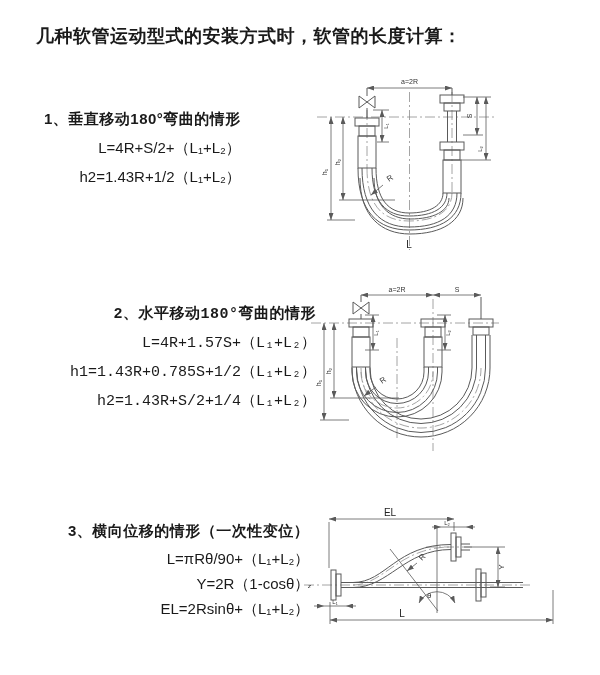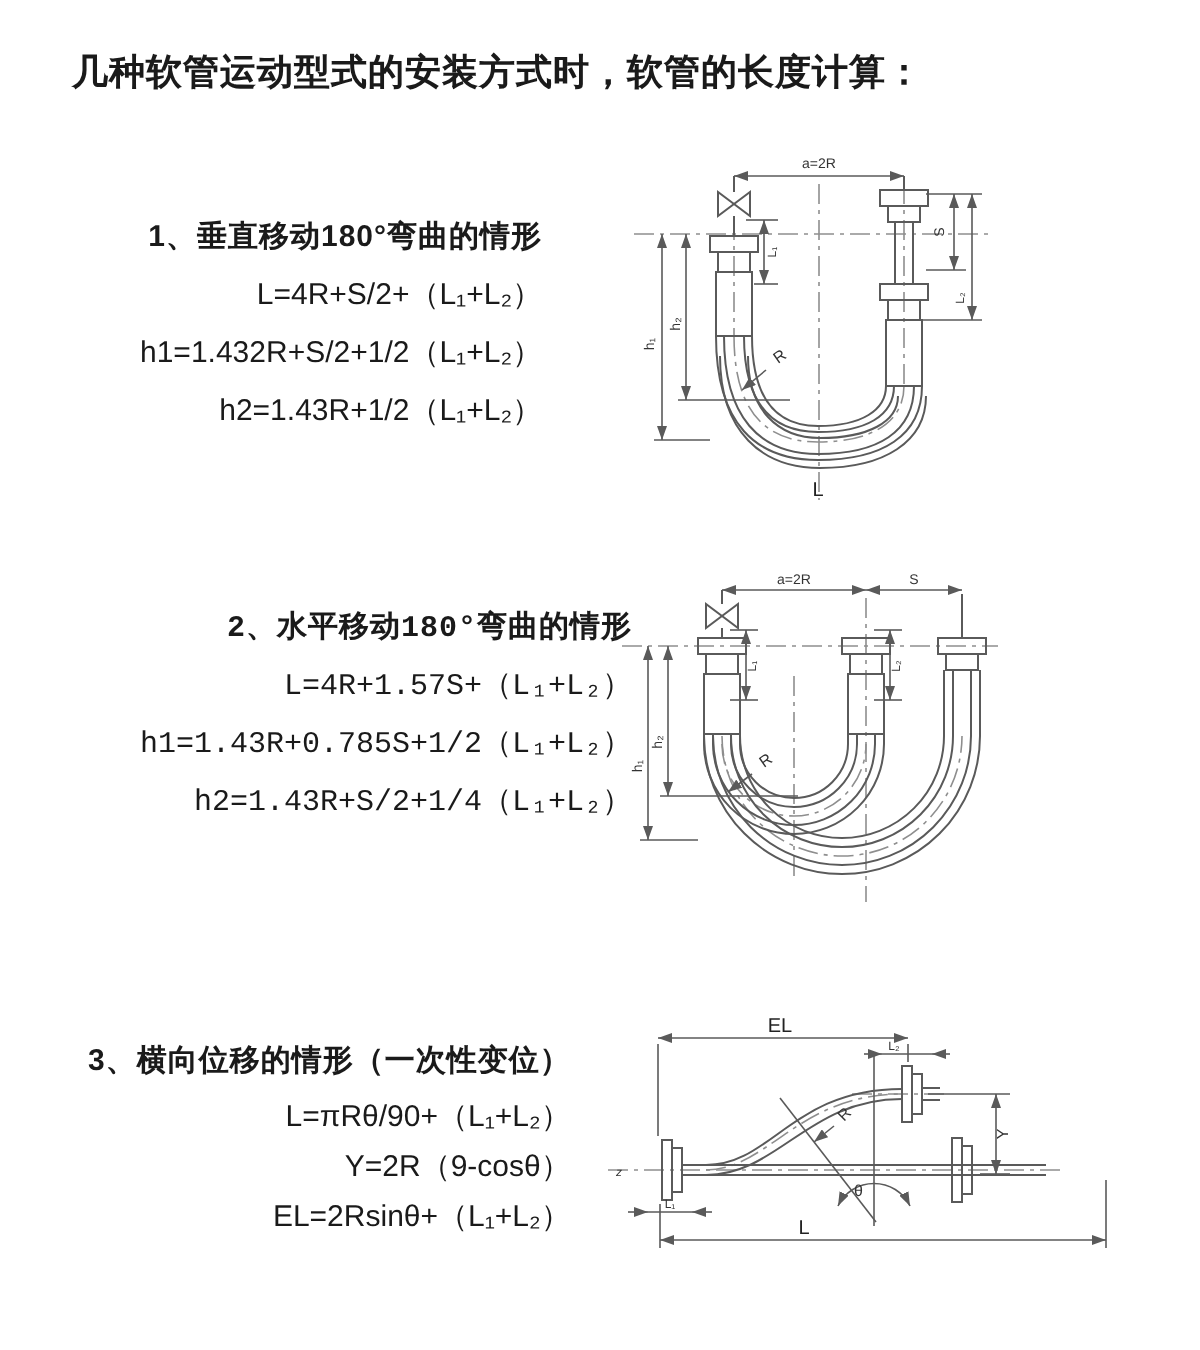--- a/index.html
+++ b/index.html
@@ -8,21 +8,21 @@
     font-family:"Liberation Sans","DejaVu Sans",sans-serif;color:#1a1a1a;overflow:hidden;
   }
   .page-title{
     position:absolute;left:36px;top:24px;font-size:18px;font-weight:bold;letter-spacing:0.5px;
   }
   .section{position:absolute;left:44px;text-align:right;}
   .sec1{top:110px;}
   .sec2{top:306px;font-family:Liberation Mono, monospace;}
   .sec3{top:522px;}
   .heading{font-size:15px;font-weight:bold;letter-spacing:0.5px;margin:0 0 12px 0;line-height:17px;}
-  .sec3 .heading{margin-bottom:11px;}
+  .sec3 .heading{margin-bottom:11px;margin-left:24px;}
   .formulas{margin-left:26px;}
   .formula{font-size:15px;margin:0 0 12px 0;line-height:17px;white-space:nowrap;}
   .sec3 .formula{margin-bottom:8px;}
   .dwg{position:absolute;}
   .dwg1{left:303px;top:70px;}
   .dwg2{left:303px;top:283px;}
   .dwg3{left:298px;top:500px;}
   svg{display:block;}
   svg .ln{stroke:#5a5a5a;fill:none;stroke-width:1;}
   svg .cl{stroke:#8e8e8e;fill:none;stroke-width:0.8;stroke-dasharray:10 3 2 3;}
@@ -35,39 +35,38 @@
 </style>
 </head>
 <body>
 
 <div class="page-title">几种软管运动型式的安装方式时，软管的长度计算：</div>
 
 <div class="section sec1">
   <p class="heading">1、垂直移动180°弯曲的情形</p>
   <div class="formulas">
     <p class="formula">L=4R+S/2+（L₁+L₂）</p>
-    <p class="formula">h1=1.432R+S/2+1/2（L₁+L₂）</p>
     <p class="formula">h2=1.43R+1/2（L₁+L₂）</p>
   </div>
 </div>
 
 <div class="section sec2">
   <p class="heading">2、水平移动180°弯曲的情形</p>
   <div class="formulas">
     <p class="formula">L=4R+1.57S+（L₁+L₂）</p>
     <p class="formula">h1=1.43R+0.785S+1/2（L₁+L₂）</p>
     <p class="formula">h2=1.43R+S/2+1/4（L₁+L₂）</p>
   </div>
 </div>
 
 <div class="section sec3">
   <p class="heading">3、横向位移的情形（一次性变位）</p>
   <div class="formulas">
     <p class="formula">L=πRθ/90+（L₁+L₂）</p>
-    <p class="formula">Y=2R（9-cosθ）</p>
+    <p class="formula">Y=2R（1-cosθ）</p>
     <p class="formula">EL=2Rsinθ+（L₁+L₂）</p>
   </div>
 </div>
 
 <div class="dwg dwg1">
 <svg width="290" height="185" viewBox="0 0 290 185">
   <defs>
     <marker id="a1" markerUnits="userSpaceOnUse" markerWidth="7" markerHeight="5" viewBox="0 0 7 5" refX="7" refY="2.5" orient="auto-start-reverse">
       <path d="M0,0 L7,2.5 L0,5 Z" fill="#5a5a5a"></path>
     </marker>

